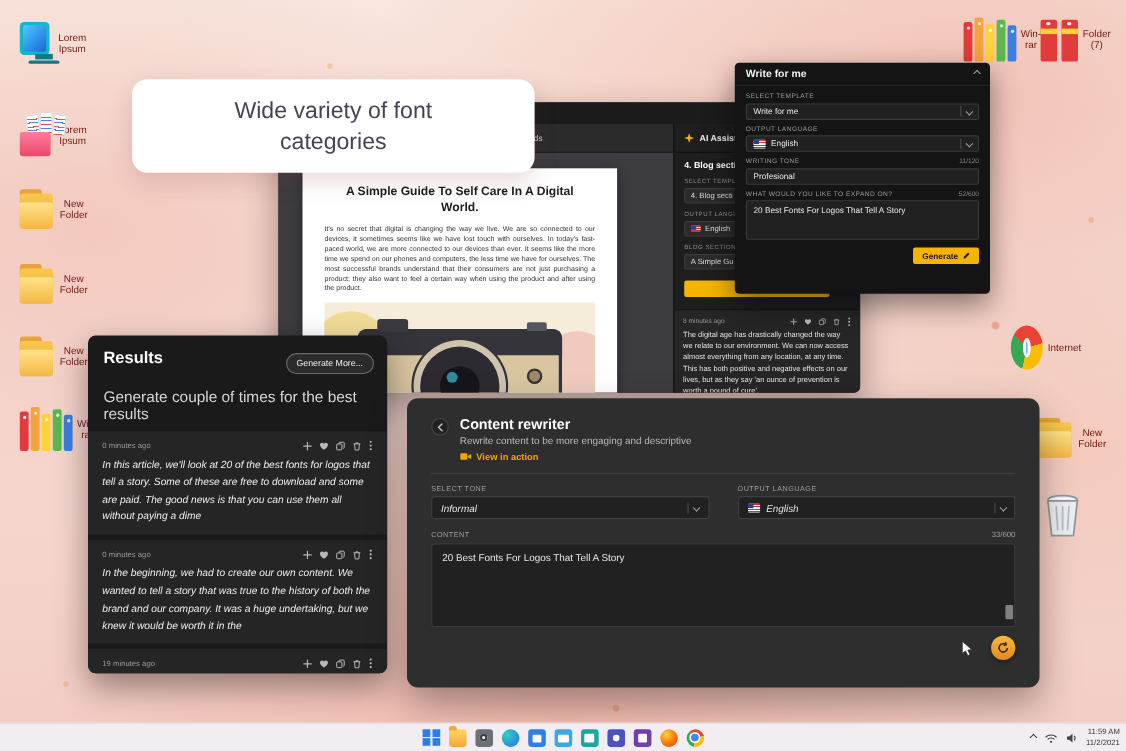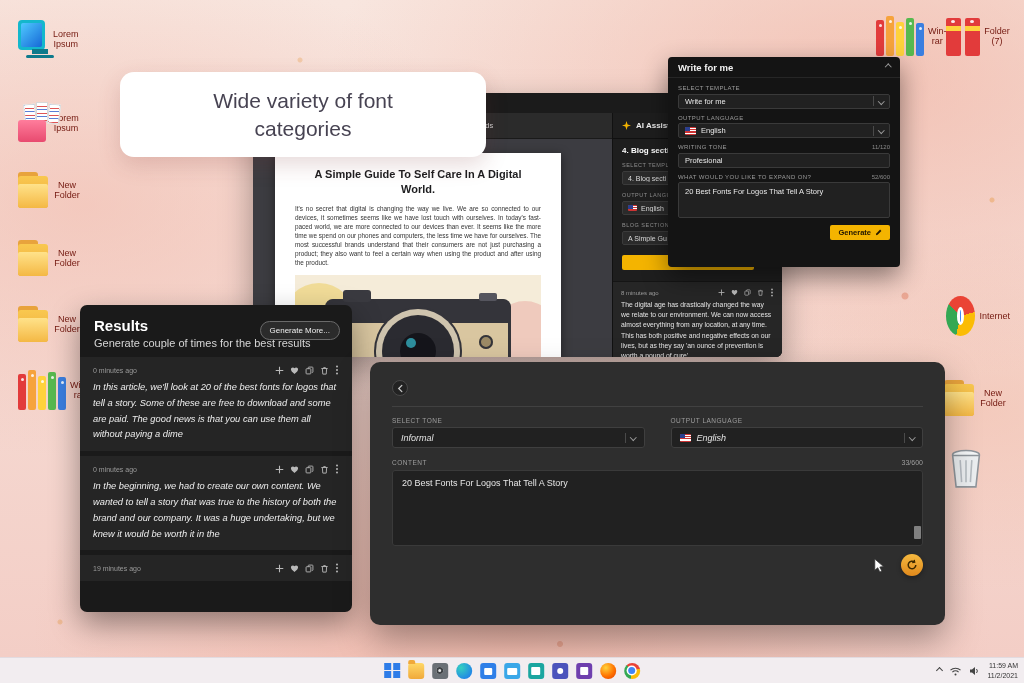--- a/index.html
+++ b/index.html
@@ -133,21 +133,21 @@
     font-size:7.5px; color:#e8e8e8; cursor:text; }
   .wfm-foot { display:flex; justify-content:flex-end; margin-top:7px; }
   .genbtn { display:inline-flex; align-items:center; gap:4px; background:#f4b400; color:#1f1500; font-size:7.5px; font-weight:700;
     padding:3px 8px; border-radius:2px; cursor:pointer; }
 
   
   #results { position:absolute; left:80px; top:305px; width:272px; height:307px; background:#1a1a1a; border-radius:7px;
     box-shadow:0 12px 30px rgba(0,0,0,.4); z-index:5; overflow:hidden; }
   .res-head { position:relative; padding:12px 14px 8px; }
   .res-title { font-size:15px; font-weight:700; color:#fff; }
-  .res-sub { font-size:11px; color:#d6d6d6; margin-top:3px; }
+  .res-sub { font-size:14px; color:#d6d6d6; margin-top:18px; }
   .genmore { position:absolute; top:16px; right:12px; border:1px solid #6a6a6a; background:#2b2b2b; color:#eee; font-size:8px;
     padding:4px 9px; border-radius:12px; cursor:pointer; }
   .rcard { background:#252525; padding:8px 13px; margin-bottom:5px; }
   .rcard .rtext { font-size:9.3px; line-height:1.7; color:#ededed; margin-top:5px;font-style:italic; }
   .rcard .ctime { font-size:7px; }
 
   
   #rewriter { position:absolute; left:370px; top:362px; width:575px; height:263px; background:#2e2e2e; border-radius:10px;
     box-shadow:0 14px 34px rgba(0,0,0,.35); z-index:5; padding:16px 22px; overflow:hidden; }
   .crh { display:flex; gap:10px; align-items:flex-start; }
@@ -279,21 +279,21 @@
       </span>
     <span class="dlabel">Win-rar</span>
   </div>
   <div class="dicon" style="left:946px; top:16px;">
     <span class="redbooks">
         <i></i>
         <i></i>
       </span>
     <span class="dlabel">Folder (7)</span>
   </div>
-  <div class="dicon" style="left:946px; top:296px;">
+  <div class="dicon" style="left:919px; top:296px;">
     <span class="chrome"></span>
     <span class="dlabel">Internet</span>
   </div>
   <div class="dicon" style="left:944px; top:380px;">
     <span class="folder44">
         <span class="tab"></span>
         <span class="back"></span>
         <span class="front"></span>
       </span>
     <span class="dlabel">New Folder</span>
@@ -550,20 +550,31 @@
     </div>
   </div>
 
   <div id="rewriter">
     <div class="crh">
       <span class="backbtn">
         <svg width="9" height="9" viewBox="0 0 10 10">
             <path d="M6.5 1.5 3 5l3.5 3.5" fill="none" stroke="#c9c9c9" stroke-width="1.4" stroke-linecap="round"></path>
           </svg>
       </span>
+      <div>
+        <div class="cr-title">Content rewriter</div>
+        <div class="cr-sub">Rewrite content to be more engaging and descriptive</div>
+        <div class="cr-view">
+          <svg width="11" height="8" viewBox="0 0 12 8">
+              <rect x="0.5" y="0.8" width="7" height="6.4" rx="1.2" fill="#f0a500"></rect>
+              <path d="M8 3.2 11.3 1.4v5.2L8 4.8z" fill="#f0a500"></path>
+            </svg>
+          <span>View in action</span>
+        </div>
+      </div>
     </div>
     <div class="cr-div"></div>
     <div class="cr-form">
       <div>
         <div class="crlabel">SELECT TONE</div>
         <div class="crselect">
           <span class="val">Informal</span>
           <span class="selr">
               <span class="vsep"></span>
               <span class="chv"></span>

